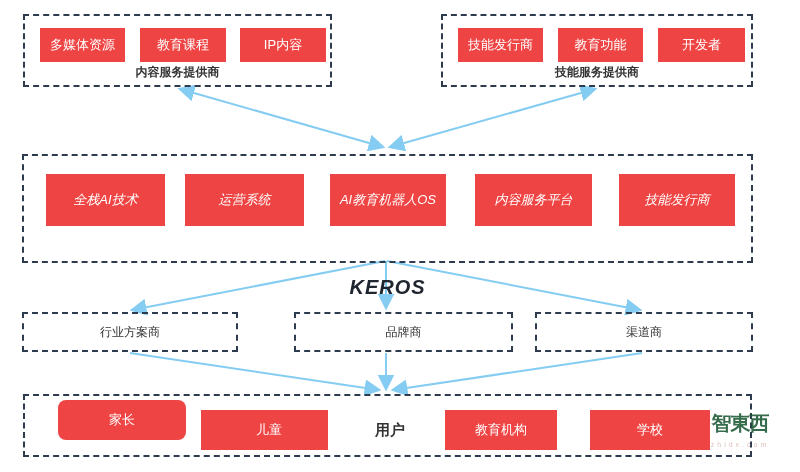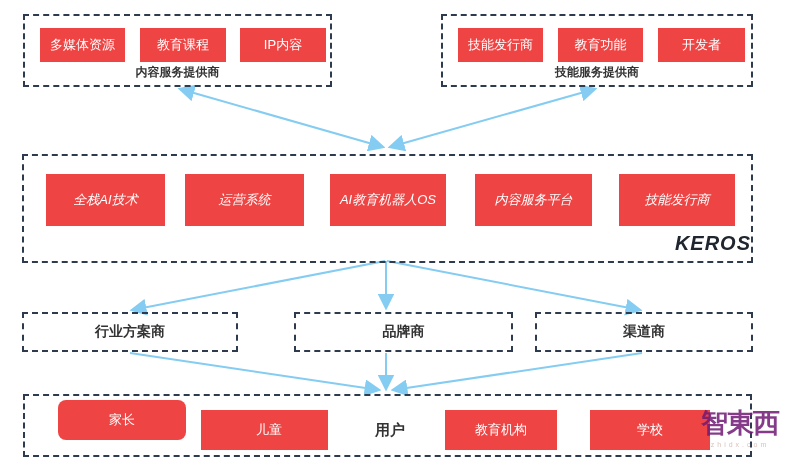--- a/index.html
+++ b/index.html
@@ -13,37 +13,37 @@
   }
   .node{
     position:absolute;background:#ef4444;color:#ffffff;font-size:13px;
     display:flex;align-items:center;justify-content:center;white-space:nowrap;z-index:3;
   }
   .group-label{
     position:absolute;left:0;width:100%;text-align:center;color:#333333;
     font-size:12px;font-weight:600;z-index:3;
   }
   .keros-label{
-    position:absolute;left:0;width:100%;text-align:right;color:#20262f;
-    font-size:20px;font-weight:bold;letter-spacing:1px;z-index:3;
+    position:absolute;left:0;width:100%;text-align:center;color:#20262f;
+    font-size:20px;font-weight:bold;letter-spacing:1px;z-index:3;margin-top:44px;
   }
   .partner-label{
     position:absolute;left:0;top:0;width:100%;height:100%;display:flex;
-    align-items:center;justify-content:center;color:#333333;font-size:14px;font-weight:700;
+    align-items:center;justify-content:center;color:#333333;font-size:12px;font-weight:400;
   }
   .users-label{
     position:absolute;text-align:center;color:#333333;font-size:15px;font-weight:600;
     display:flex;align-items:center;justify-content:center;z-index:3;
   }
   .watermark{
     position:absolute;left:684px;top:406px;width:112px;text-align:center;z-index:4;
     opacity:0.85;pointer-events:none;
   }
   .watermark .wm-logo{
-    font-size:27px;font-weight:bold;color:#701a75;letter-spacing:-1px;line-height:34px;white-space:nowrap;
+    font-size:20px;font-weight:bold;color:#14532d;letter-spacing:-1px;line-height:34px;white-space:nowrap;
   }
   .watermark .wm-site{
     font-size:7px;color:#d3b6ae;letter-spacing:3px;line-height:9px;
   }
 </style>
 </head>
 <body>
 
 <div class="canvas">
 

